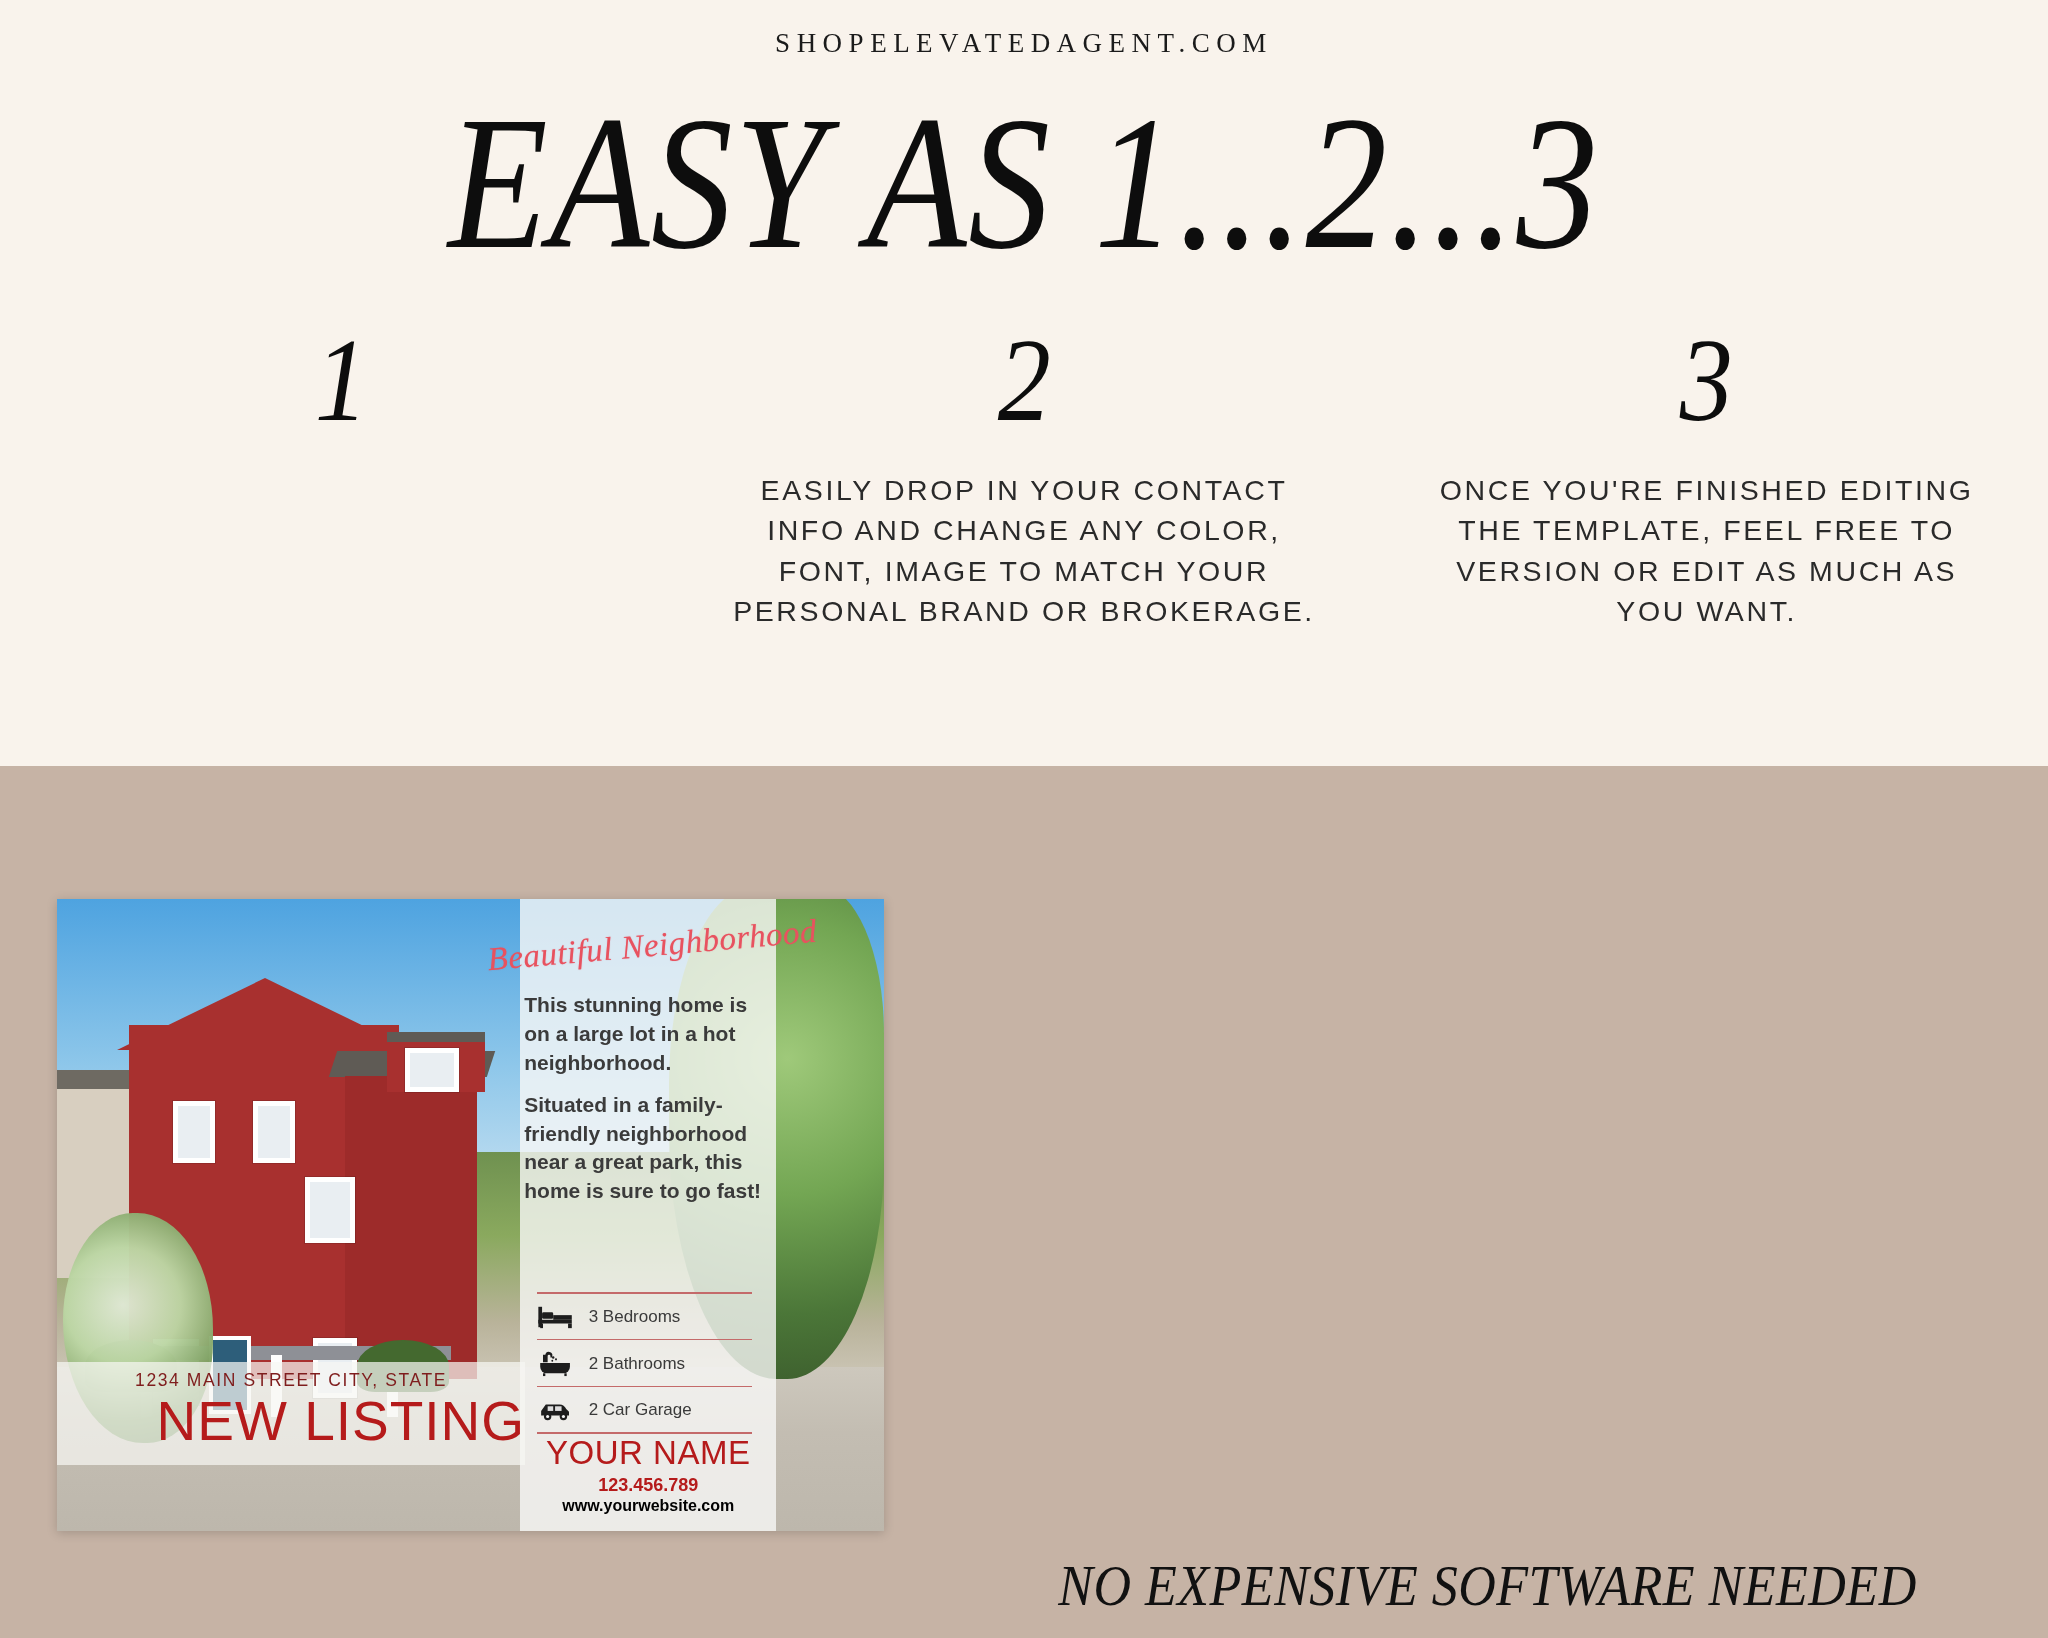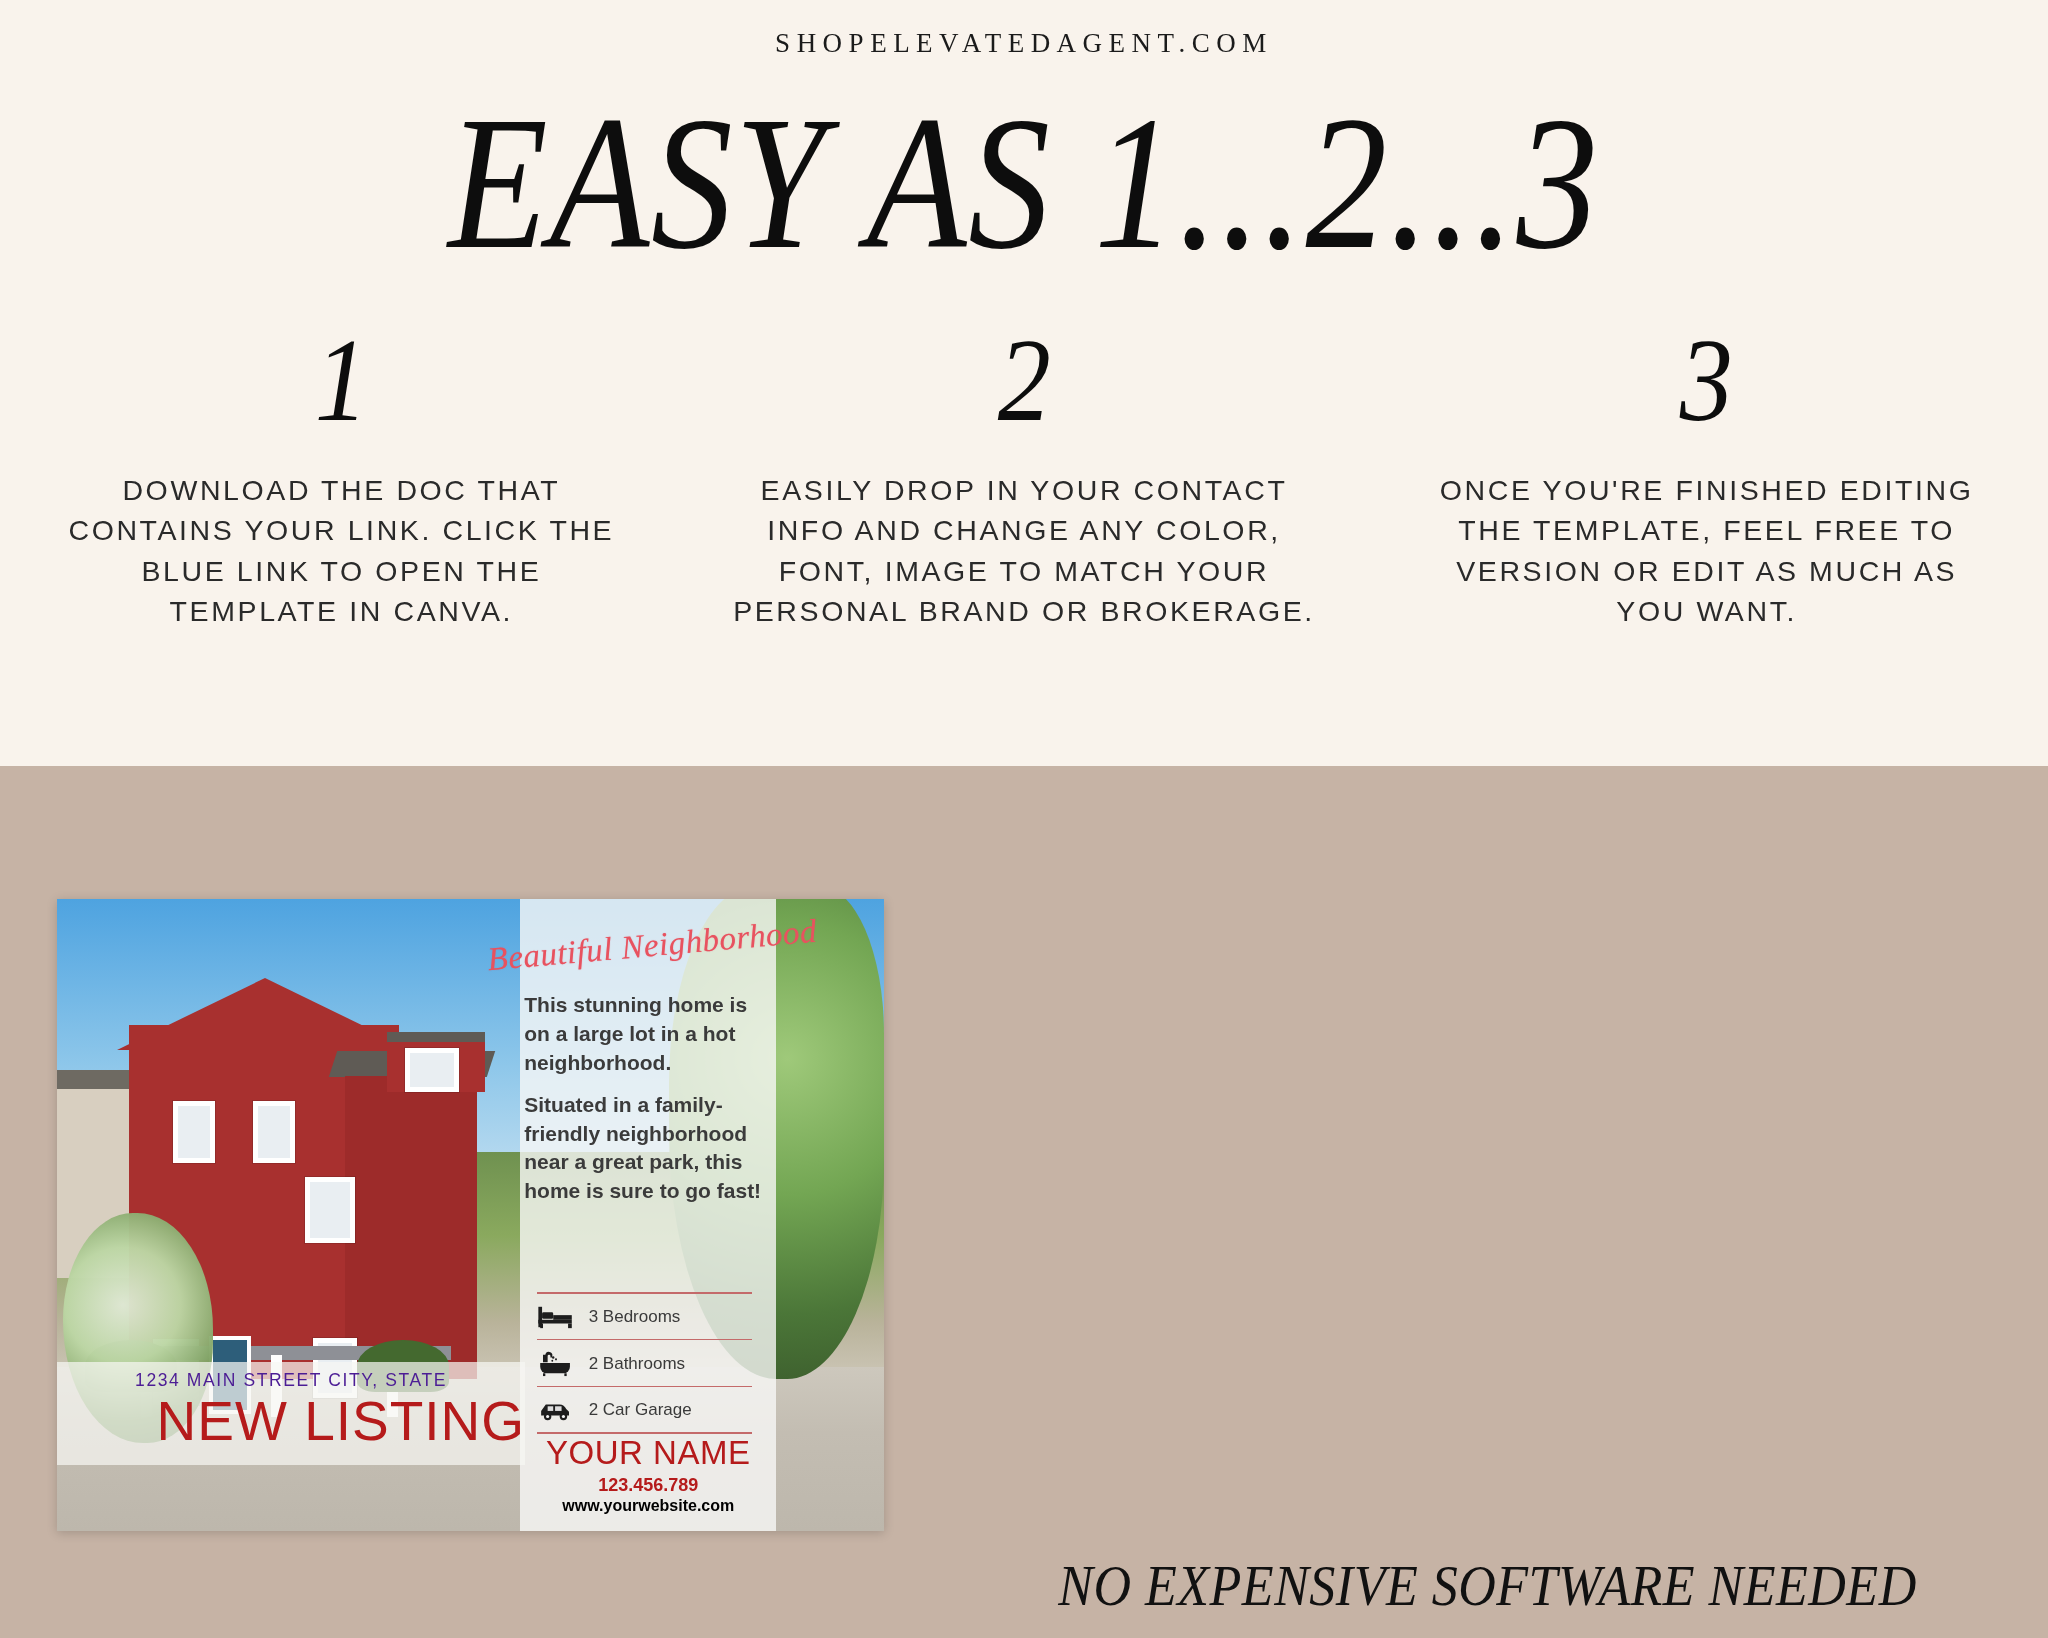--- a/index.html
+++ b/index.html
@@ -212,21 +212,21 @@
   .feat-icon { width:38px; height:26px; flex:0 0 38px; }
   .feat-label { font-size:17px; color:#3a3a3a; font-weight:500; }
 
   .addr-band {
     position:absolute; left:0; bottom:10.5%; width:56.6%;
     background:rgba(247,246,243,0.72);
     padding:8px 0 14px 0;
   }
   .addr-line {
     text-align:center; font-size:17.5px; letter-spacing:1.6px;
-    color:#4c1d95; font-weight:500;
+    color:#7f1d1d; font-weight:500;
   }
   .new-listing {
     text-align:right;
     font-size:55px;
     letter-spacing:1px;
     color:#b51b1b;
     font-weight:400;
     line-height:1.05;
     margin-top:2px;
   }
@@ -276,21 +276,20 @@
   <div class="top-section">
 
     <div class="site-url">SHOPELEVATEDAGENT.COM</div>
 
     <div class="main-title">EASY AS 1...2...3</div>
 
     <div class="steps">
 
       <div class="step">
         <span class="step-number">1</span>
-        <div class="step-text">DOWNLOAD THE DOC THAT CONTAINS YOUR LINK. CLICK THE BLUE LINK TO OPEN THE TEMPLATE IN CANVA.</div>
       </div>
 
       <div class="step">
         <span class="step-number">2</span>
         <div class="step-text">EASILY DROP IN YOUR CONTACT INFO AND CHANGE ANY COLOR, FONT, IMAGE TO MATCH YOUR PERSONAL BRAND OR BROKERAGE.</div>
       </div>
 
       <div class="step">
         <span class="step-number">3</span>
         <div class="step-text">ONCE YOU'RE FINISHED EDITING THE TEMPLATE, FEEL FREE TO VERSION OR EDIT AS MUCH AS YOU WANT.</div>

